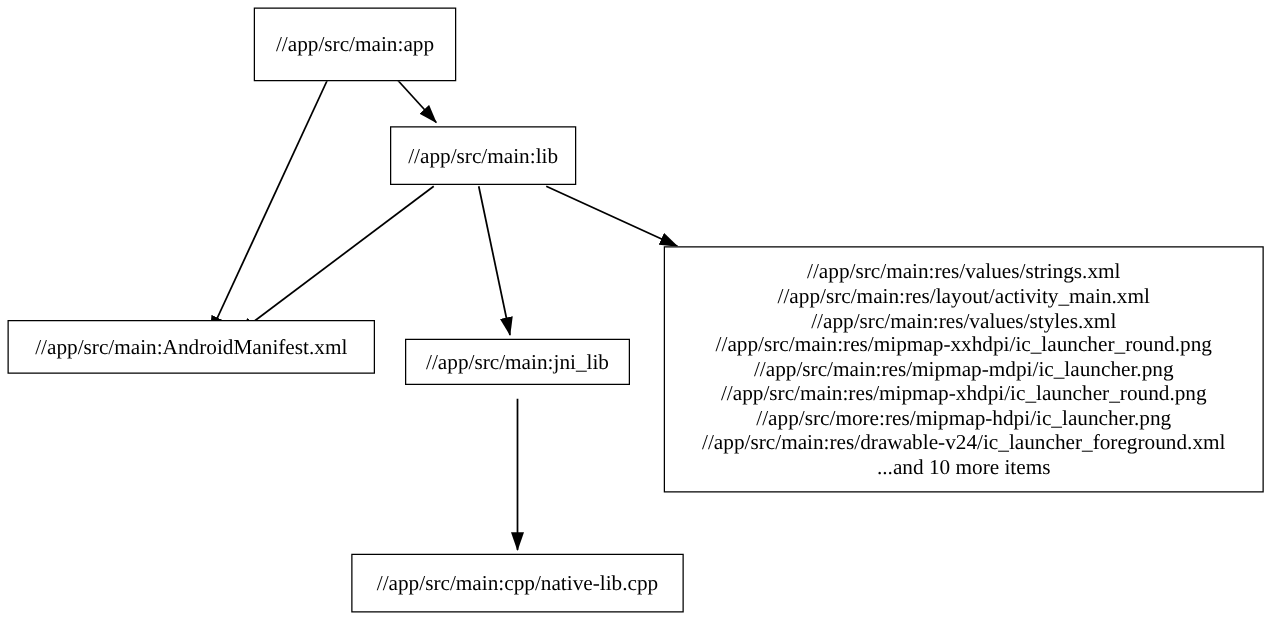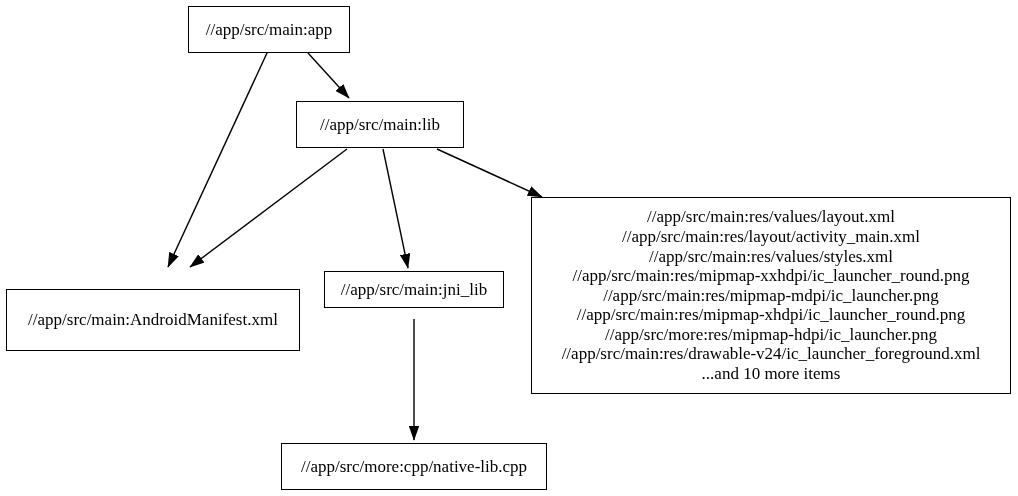--- a/index.html
+++ b/index.html
@@ -32,23 +32,23 @@
     align-items: center;
     justify-content: center;
     text-align: center;
     font-size: 17px;
     line-height: 19.6px;
     white-space: nowrap;
   }
   .node.multiline {
     flex-direction: column;
   }
-  .node-app        { left: 188px; top: 6px;   width: 162px; height: 47px; }
-  .node-lib        { left: 296px; top: 101px; width: 168px; height: 47px; }
-  .node-manifest   { left: 6px;   top: 289px; width: 294px; height: 62px; }
+  .node-app        { left: 203px; top: 6px;   width: 162px; height: 59px; }
+  .node-lib        { left: 312px; top: 101px; width: 149px; height: 47px; }
+  .node-manifest   { left: 6px;   top: 256px; width: 294px; height: 43px; }
   .node-jni-lib    { left: 324px; top: 271px; width: 180px; height: 37px; }
   .node-resources  { left: 531px; top: 197px; width: 480px; height: 197px; }
   .node-native-cpp { left: 281px; top: 443px; width: 266px; height: 47px; }
 </style>
 </head>
 <body>
 
 <div class="canvas">
 
   <svg class="edges-layer" width="1018" height="496" viewBox="0 0 1018 496" xmlns="http://www.w3.org/2000/svg">
@@ -75,28 +75,28 @@
 
   <div class="node node-manifest">
     <span>//app/src/main:AndroidManifest.xml</span>
   </div>
 
   <div class="node node-jni-lib">
     <span>//app/src/main:jni_lib</span>
   </div>
 
   <div class="node node-resources multiline">
-    <div>//app/src/main:res/values/layout.xml</div>
+    <div>//app/src/main:res/values/strings.xml</div>
     <div>//app/src/main:res/layout/activity_main.xml</div>
     <div>//app/src/main:res/values/styles.xml</div>
     <div>//app/src/main:res/mipmap-xxhdpi/ic_launcher_round.png</div>
     <div>//app/src/main:res/mipmap-mdpi/ic_launcher.png</div>
     <div>//app/src/main:res/mipmap-xhdpi/ic_launcher_round.png</div>
     <div>//app/src/more:res/mipmap-hdpi/ic_launcher.png</div>
     <div>//app/src/main:res/drawable-v24/ic_launcher_foreground.xml</div>
     <div>...and 10 more items</div>
   </div>
 
   <div class="node node-native-cpp">
-    <span>//app/src/more:cpp/native-lib.cpp</span>
+    <span>//app/src/main:cpp/native-lib.cpp</span>
   </div>
 
 </div>
 
 </body></html>

